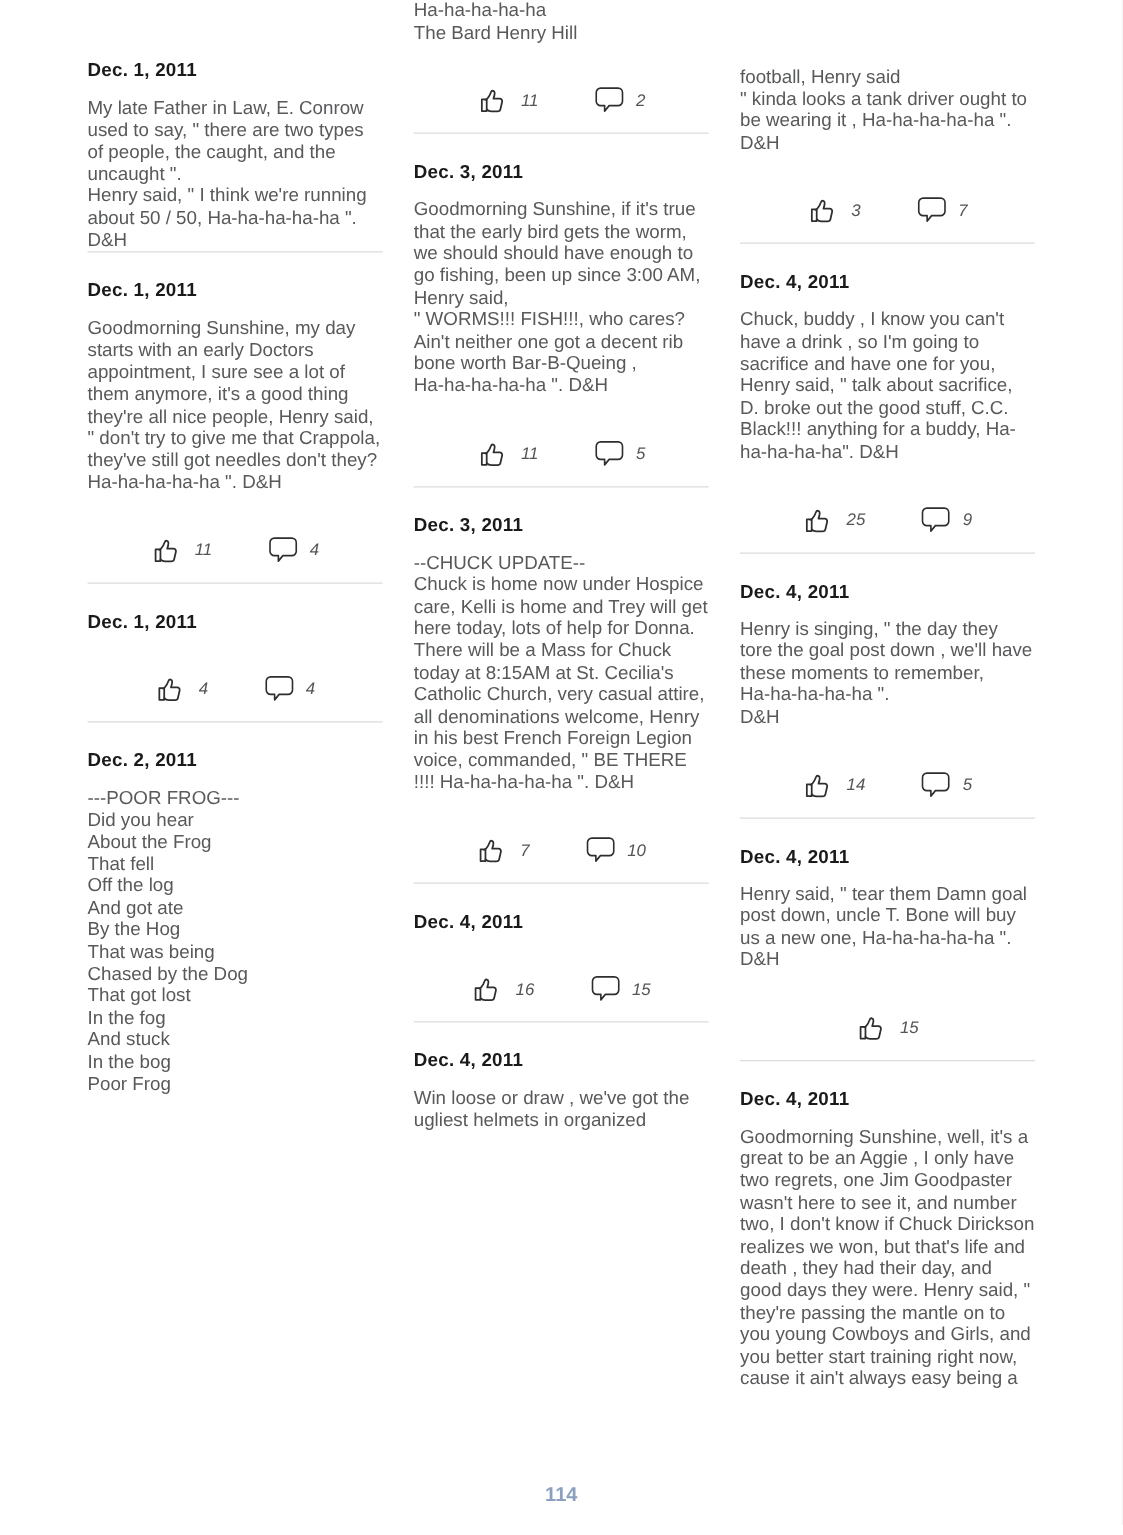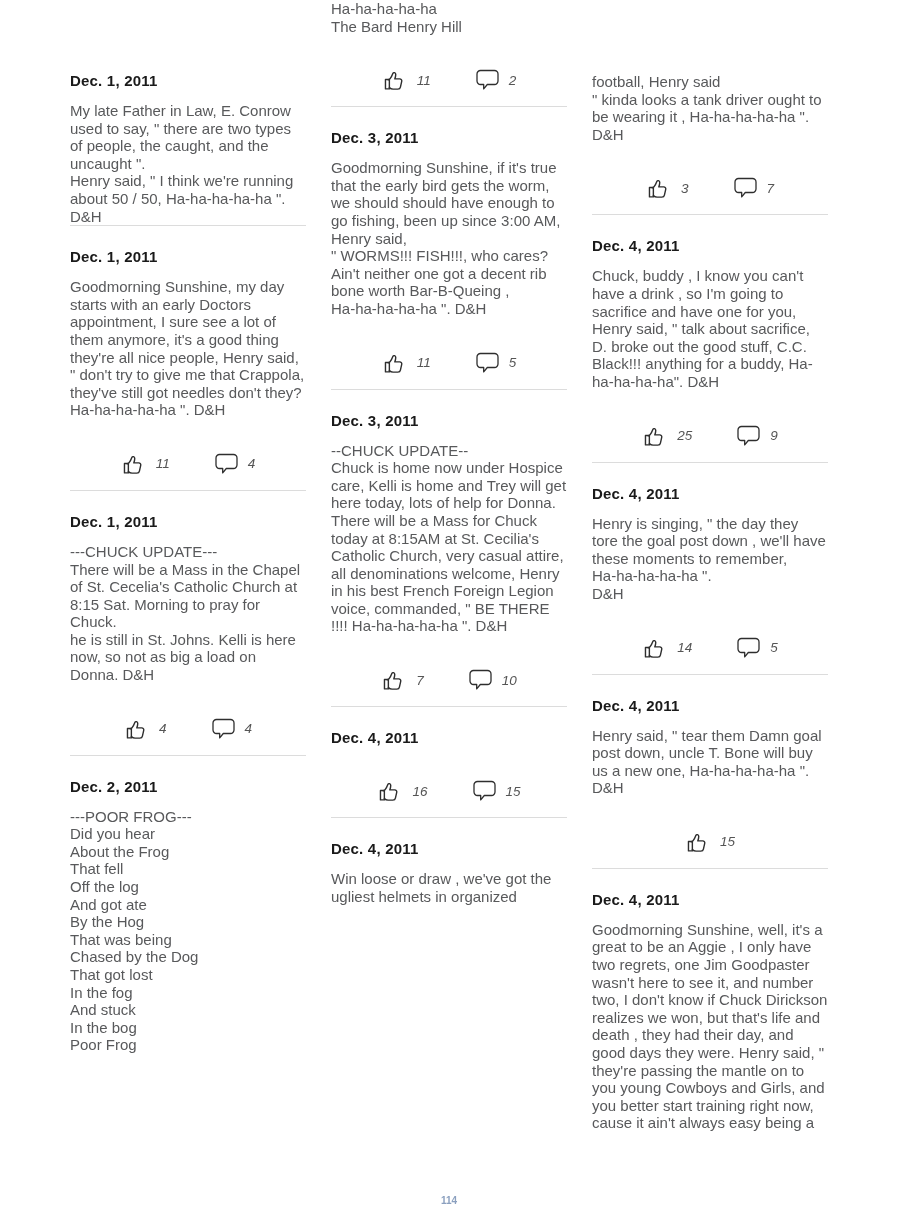--- a/index.html
+++ b/index.html
@@ -11,23 +11,23 @@
     overflow:hidden;
     font-family:"Liberation Sans","DejaVu Sans",sans-serif;
   }
   .columns{
     display:flex;
     padding:0 70px;
     gap:25px;
     box-sizing:border-box;
   }
   .col{flex:0 0 236px;width:236px;}
-  .col-1{padding-top:72px;}
+  .col-1{padding-top:48px;}
   .col-2{}
-  .col-3{padding-top:73px;}
+  .col-3{padding-top:53px;}
   .post{margin:0;}
   .post-date{
     font-size:15px;
     font-weight:700;
     color:#1a1a1a;
     margin:0 0 13px 0;
     letter-spacing:.2px;
   }
   .post-body{
     font-size:15px;
@@ -57,21 +57,21 @@
   .divider{
     border:0;
     border-top:1px solid #dcdcdc;
     margin:0 0 22px 0;
   }
   .page-footer{
     position:absolute;
     left:0;right:0;
     bottom:22px;
     text-align:center;
-    font-size:10px;
+    font-size:16px;
     font-weight:700;
     color:#8ba0bf;
   }
 </style>
 </head>
 <body>
 
 <svg width="0" height="0" style="position:absolute" aria-hidden="true">
   <defs>
     <g id="icon-thumb" fill="none" stroke="currentColor" stroke-width="1.3" stroke-linecap="round" stroke-linejoin="round">
@@ -112,23 +112,20 @@
                 <use href="#icon-bubble"></use>
               </svg>
             <span class="eng-count">4</span>
           </span>
         </div>
         <hr class="divider">
       </article>
 
       <article class="post">
         <h3 class="post-date">Dec. 1, 2011</h3>
-        <p class="post-body">---CHUCK UPDATE---
-There will be a Mass in the Chapel of St. Cecelia's Catholic Church at 8:15 Sat. Morning to pray for Chuck.
-he is still in St. Johns. Kelli is here now, so not as big a load on Donna. D&amp;H</p>
         <div class="engagement">
           <span class="eng-group">
             <svg class="eng-icon" width="26" height="26" viewBox="0 0 24 24">
                 <use href="#icon-thumb"></use>
               </svg>
             <span class="eng-count">4</span>
           </span>
           <span class="eng-group">
             <svg class="eng-icon" width="25" height="22" viewBox="0 0 24 22">
                 <use href="#icon-bubble"></use>

